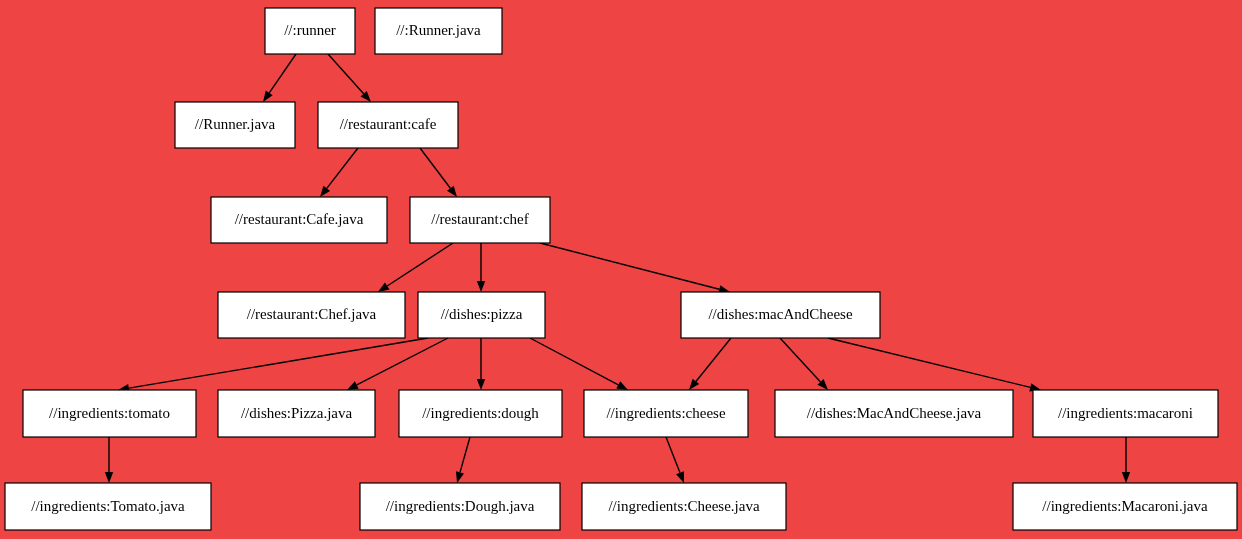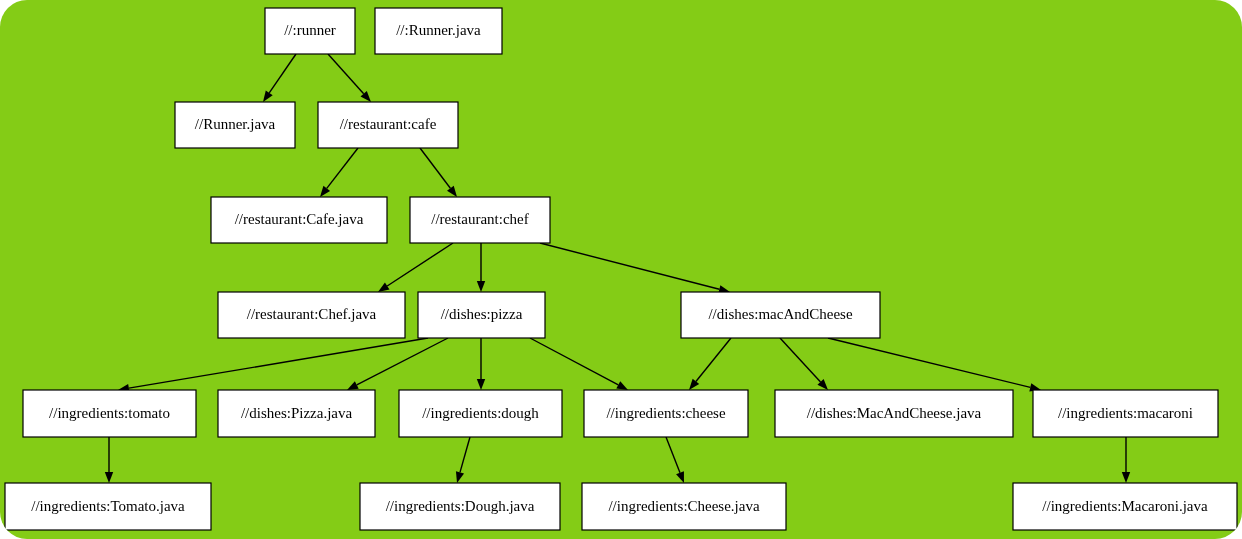--- a/index.html
+++ b/index.html
@@ -4,24 +4,23 @@
 <style>
   html, body {
     margin: 0;
     padding: 0;
     background: #ffffff;
   }
   #graph-root {
     position: relative;
     width: 1242px;
     height: 539px;
-    background: #84cc16;
+    background: #ef4444;
     font-family: "Liberation Serif", "DejaVu Serif", serif;
     overflow: hidden;
-    border-radius: 27px;
   }
   svg#graph-canvas {
     position: absolute;
     left: 0;
     top: 0;
     width: 1242px;
     height: 539px;
     display: block;
   }
   .node-box {

